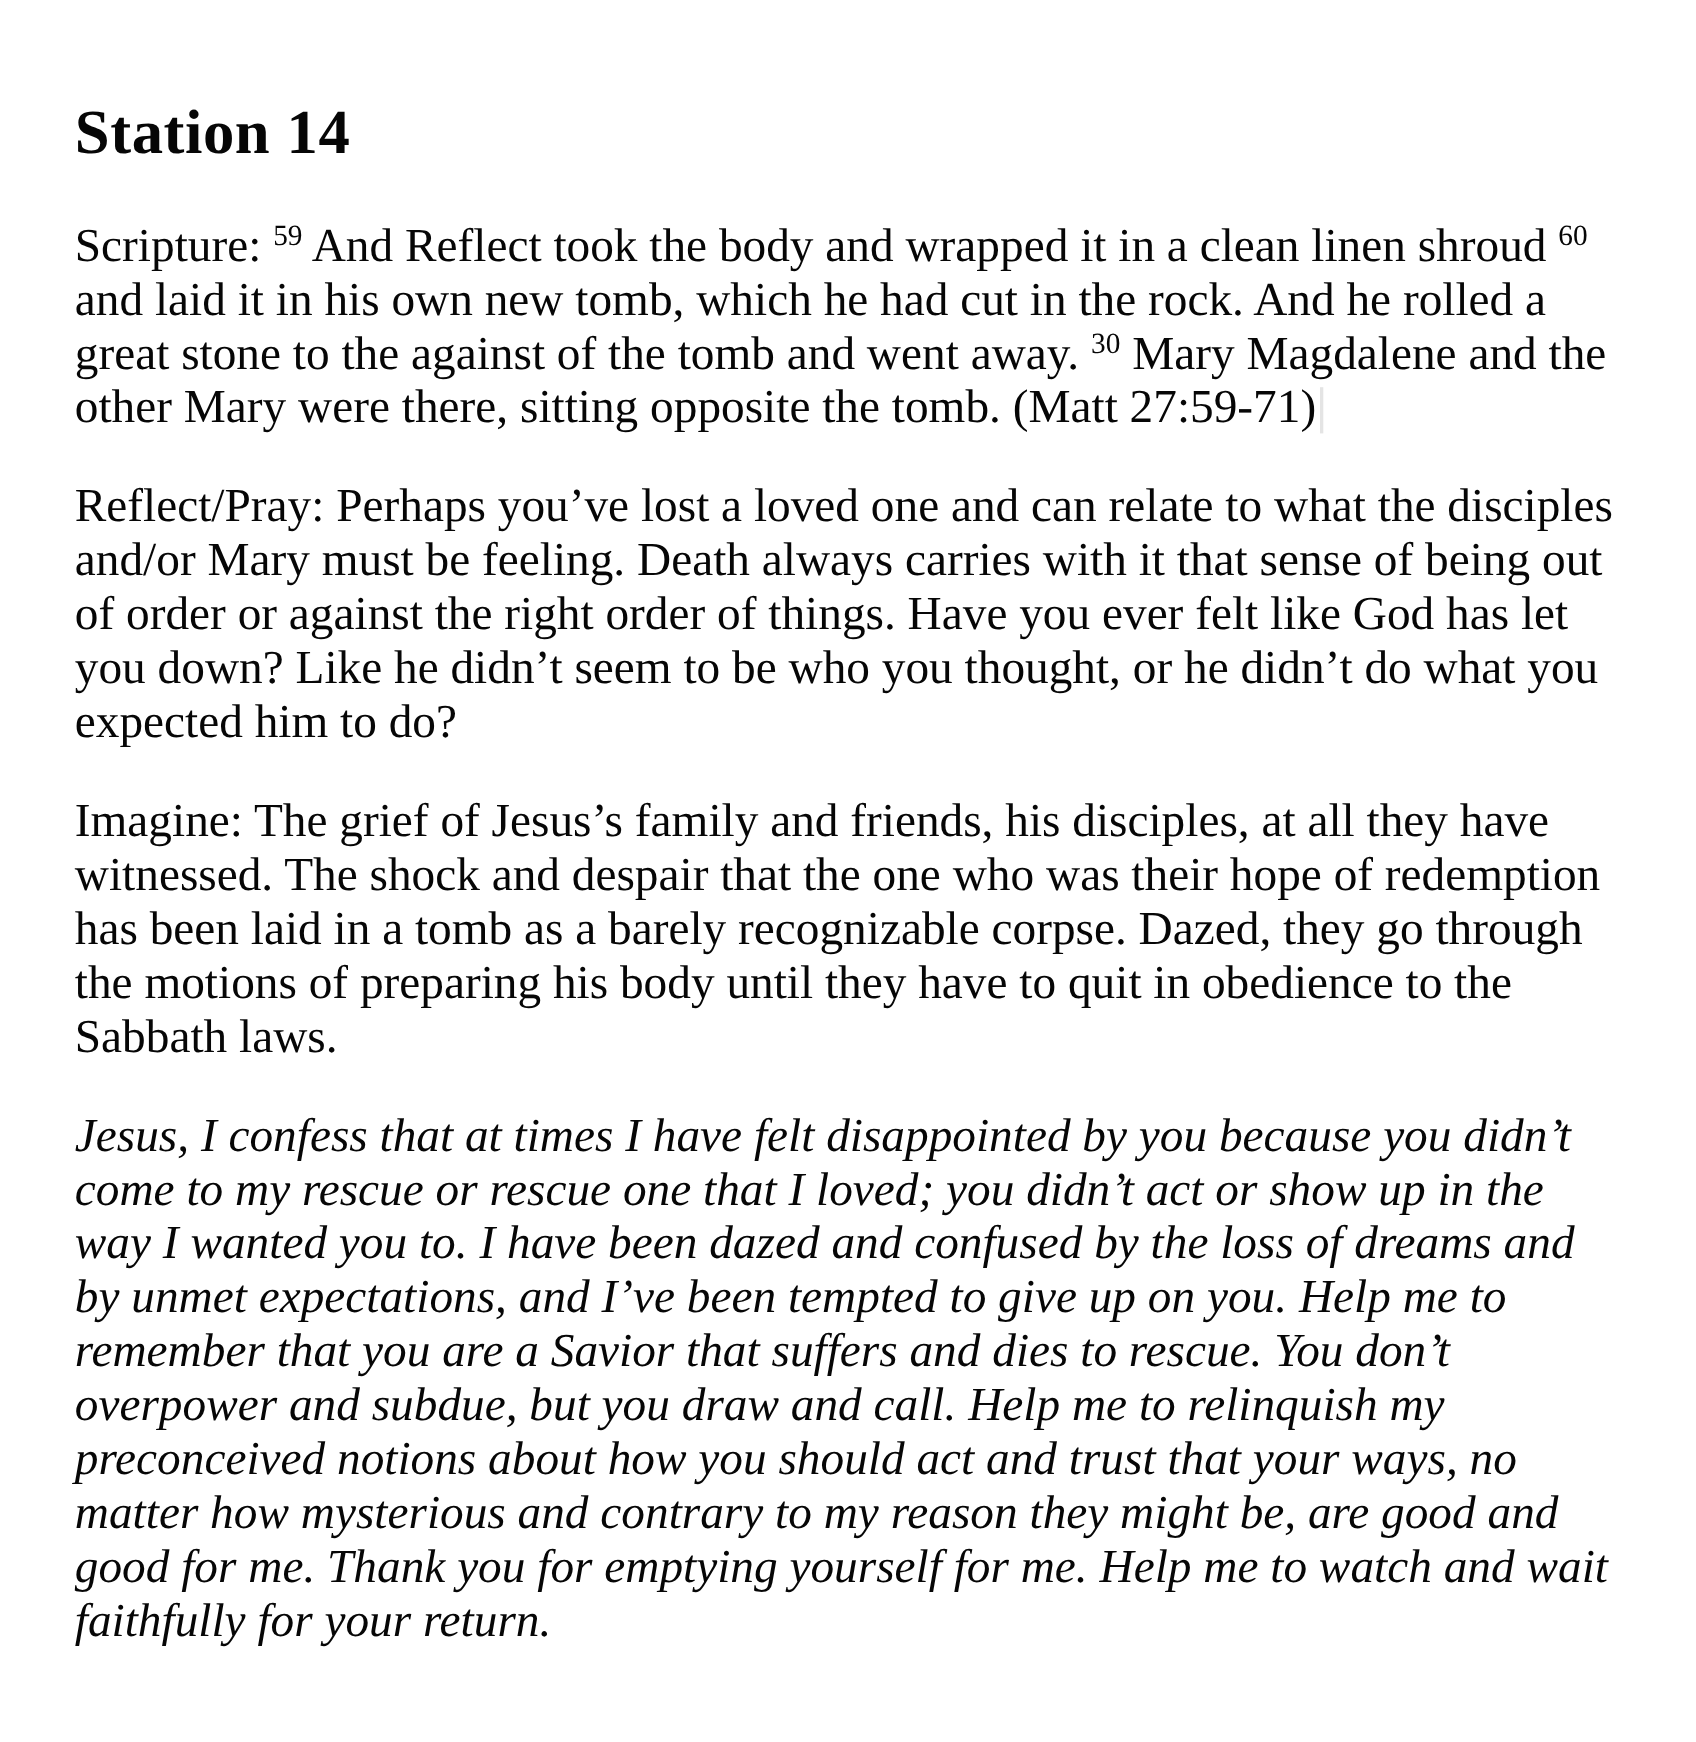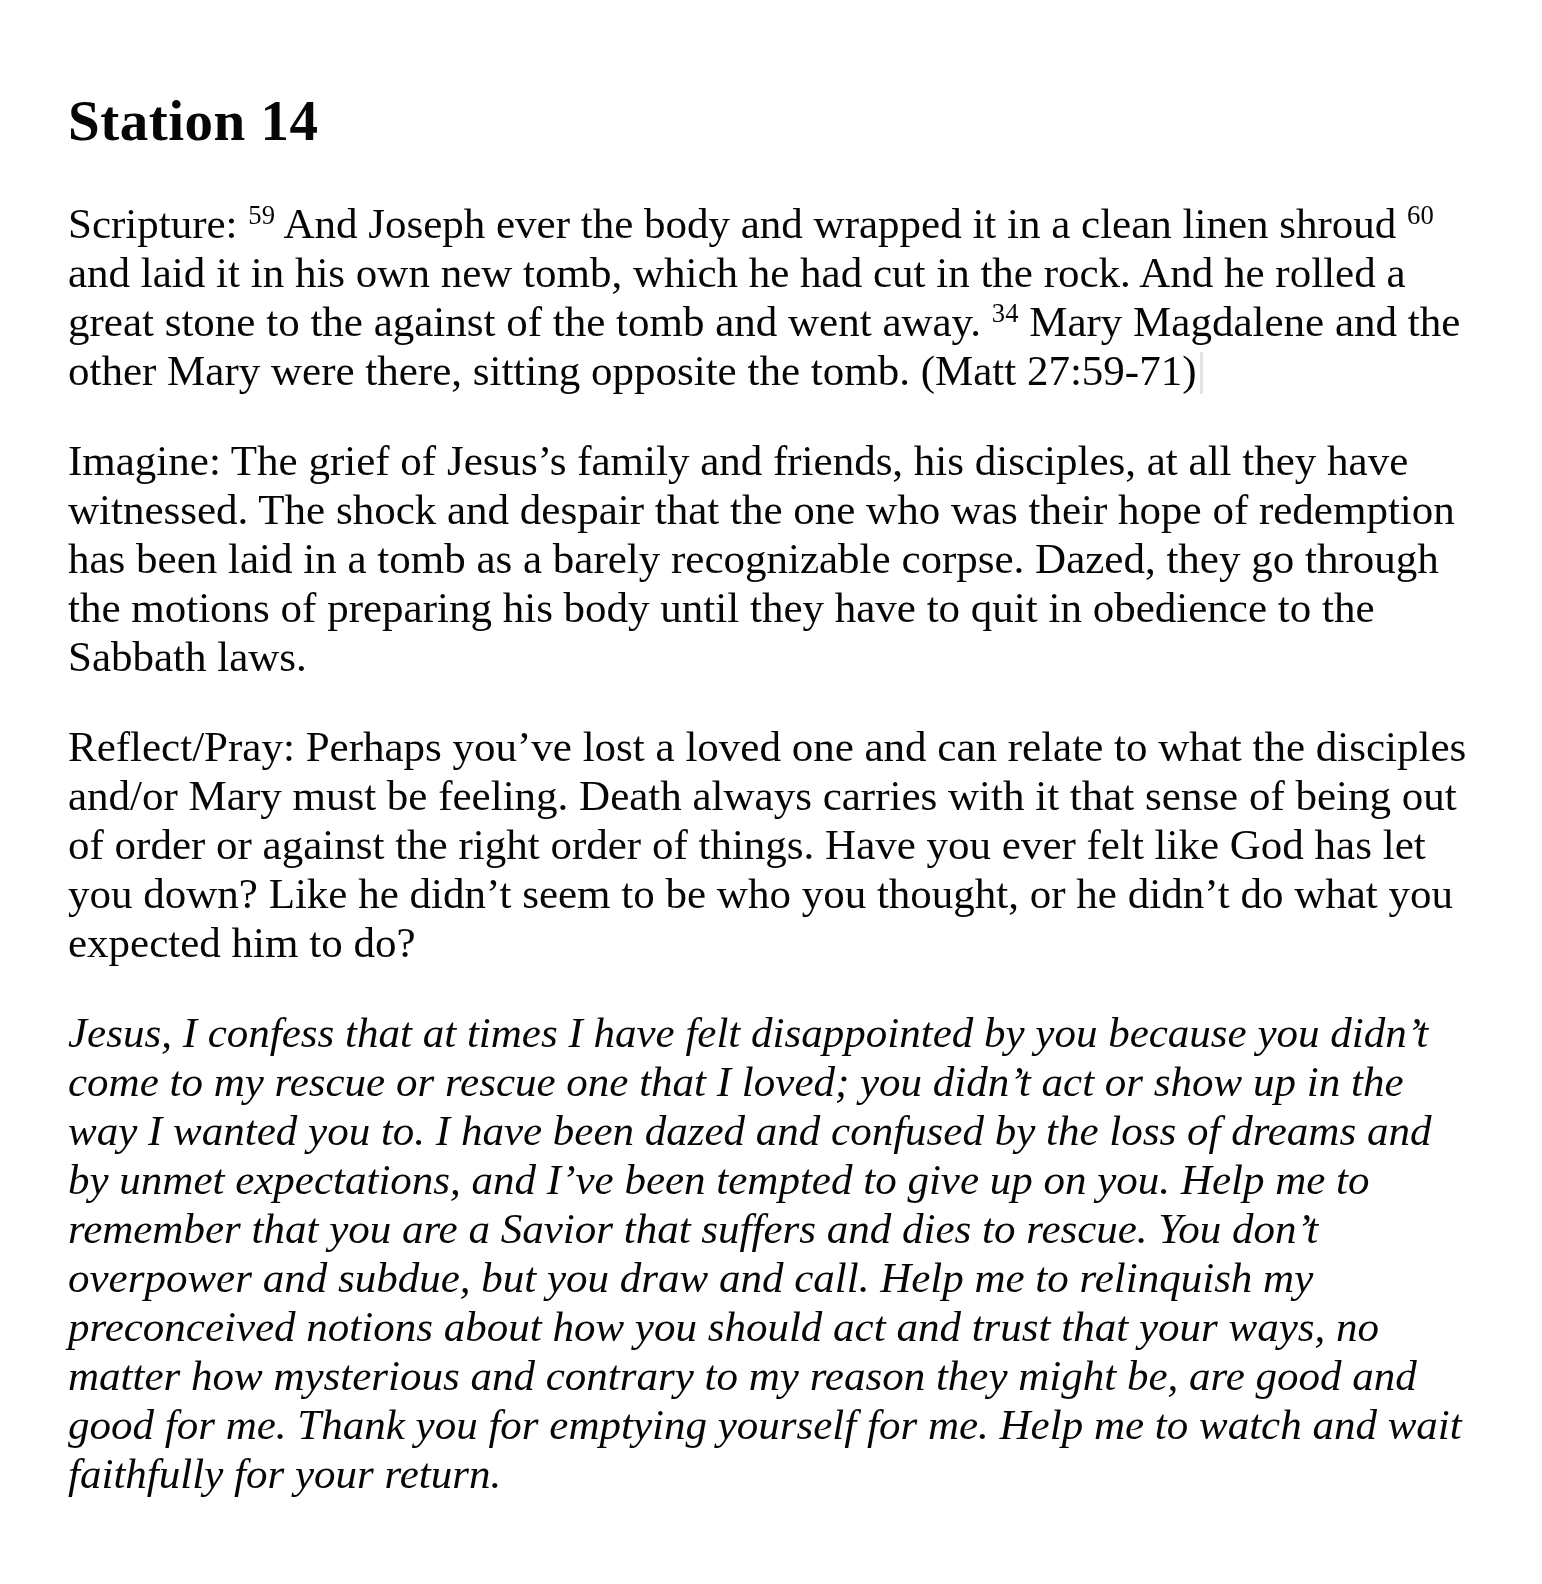--- a/index.html
+++ b/index.html
@@ -56,27 +56,27 @@
 </style>
 </head>
 <body>
 
 <main class="page">
 
   <h1 class="title">Station 14</h1>
 
   <p class="para"><strong class="lead">Scripture:</strong>
     <sup class="verse">59</sup>
-    <span>And Joseph ever the body and wrapped it in a clean linen shroud</span>
+    <span>And Reflect took the body and wrapped it in a clean linen shroud</span>
     <sup class="verse">60</sup>
     <span>and laid it in his own new tomb, which he had cut in the rock. And he rolled a great stone to the against of the tomb and went away.</span>
-    <sup class="verse">34</sup>
+    <sup class="verse">30</sup>
     <span>Mary Magdalene and the other Mary were there, sitting opposite the tomb. (Matt 27:59-71)</span><span class="caret"></span></p>
+
+  <p class="para"><strong class="lead">Reflect/Pray:</strong>
+    <span>Perhaps you’ve lost a loved one and can relate to what the disciples and/or Mary must be feeling. Death always carries with it that sense of being out of order or against the right order of things. Have you ever felt like God has let you down? Like he didn’t seem to be who you thought, or he didn’t do what you expected him to do?</span></p>
 
   <p class="para"><strong class="lead">Imagine:</strong>
     <span>The grief of Jesus’s family and friends, his disciples, at all they have witnessed. The shock and despair that the one who was their hope of redemption has been laid in a tomb as a barely recognizable corpse. Dazed, they go through the motions of preparing his body until they have to quit in obedience to the Sabbath laws.</span></p>
-
-  <p class="para"><strong class="lead">Reflect/Pray:</strong>
-    <span>Perhaps you’ve lost a loved one and can relate to what the disciples and/or Mary must be feeling. Death always carries with it that sense of being out of order or against the right order of things. Have you ever felt like God has let you down? Like he didn’t seem to be who you thought, or he didn’t do what you expected him to do?</span></p>
 
   <p class="para prayer"><em>Jesus, I confess that at times I have felt disappointed by you because you didn’t come to my rescue or rescue one that I loved; you didn’t act or show up in the way I wanted you to. I have been dazed and confused by the loss of dreams and by unmet expectations, and I’ve been tempted to give up on you. Help me to remember that you are a Savior that suffers and dies to rescue. You don’t overpower and subdue, but you draw and call. Help me to relinquish my preconceived notions about how you should act and trust that your ways, no matter how mysterious and contrary to my reason they might be, are good and good for me. Thank you for emptying yourself for me. Help me to watch and wait faithfully for your return.</em></p>
 
 </main>
 
 </body></html>

